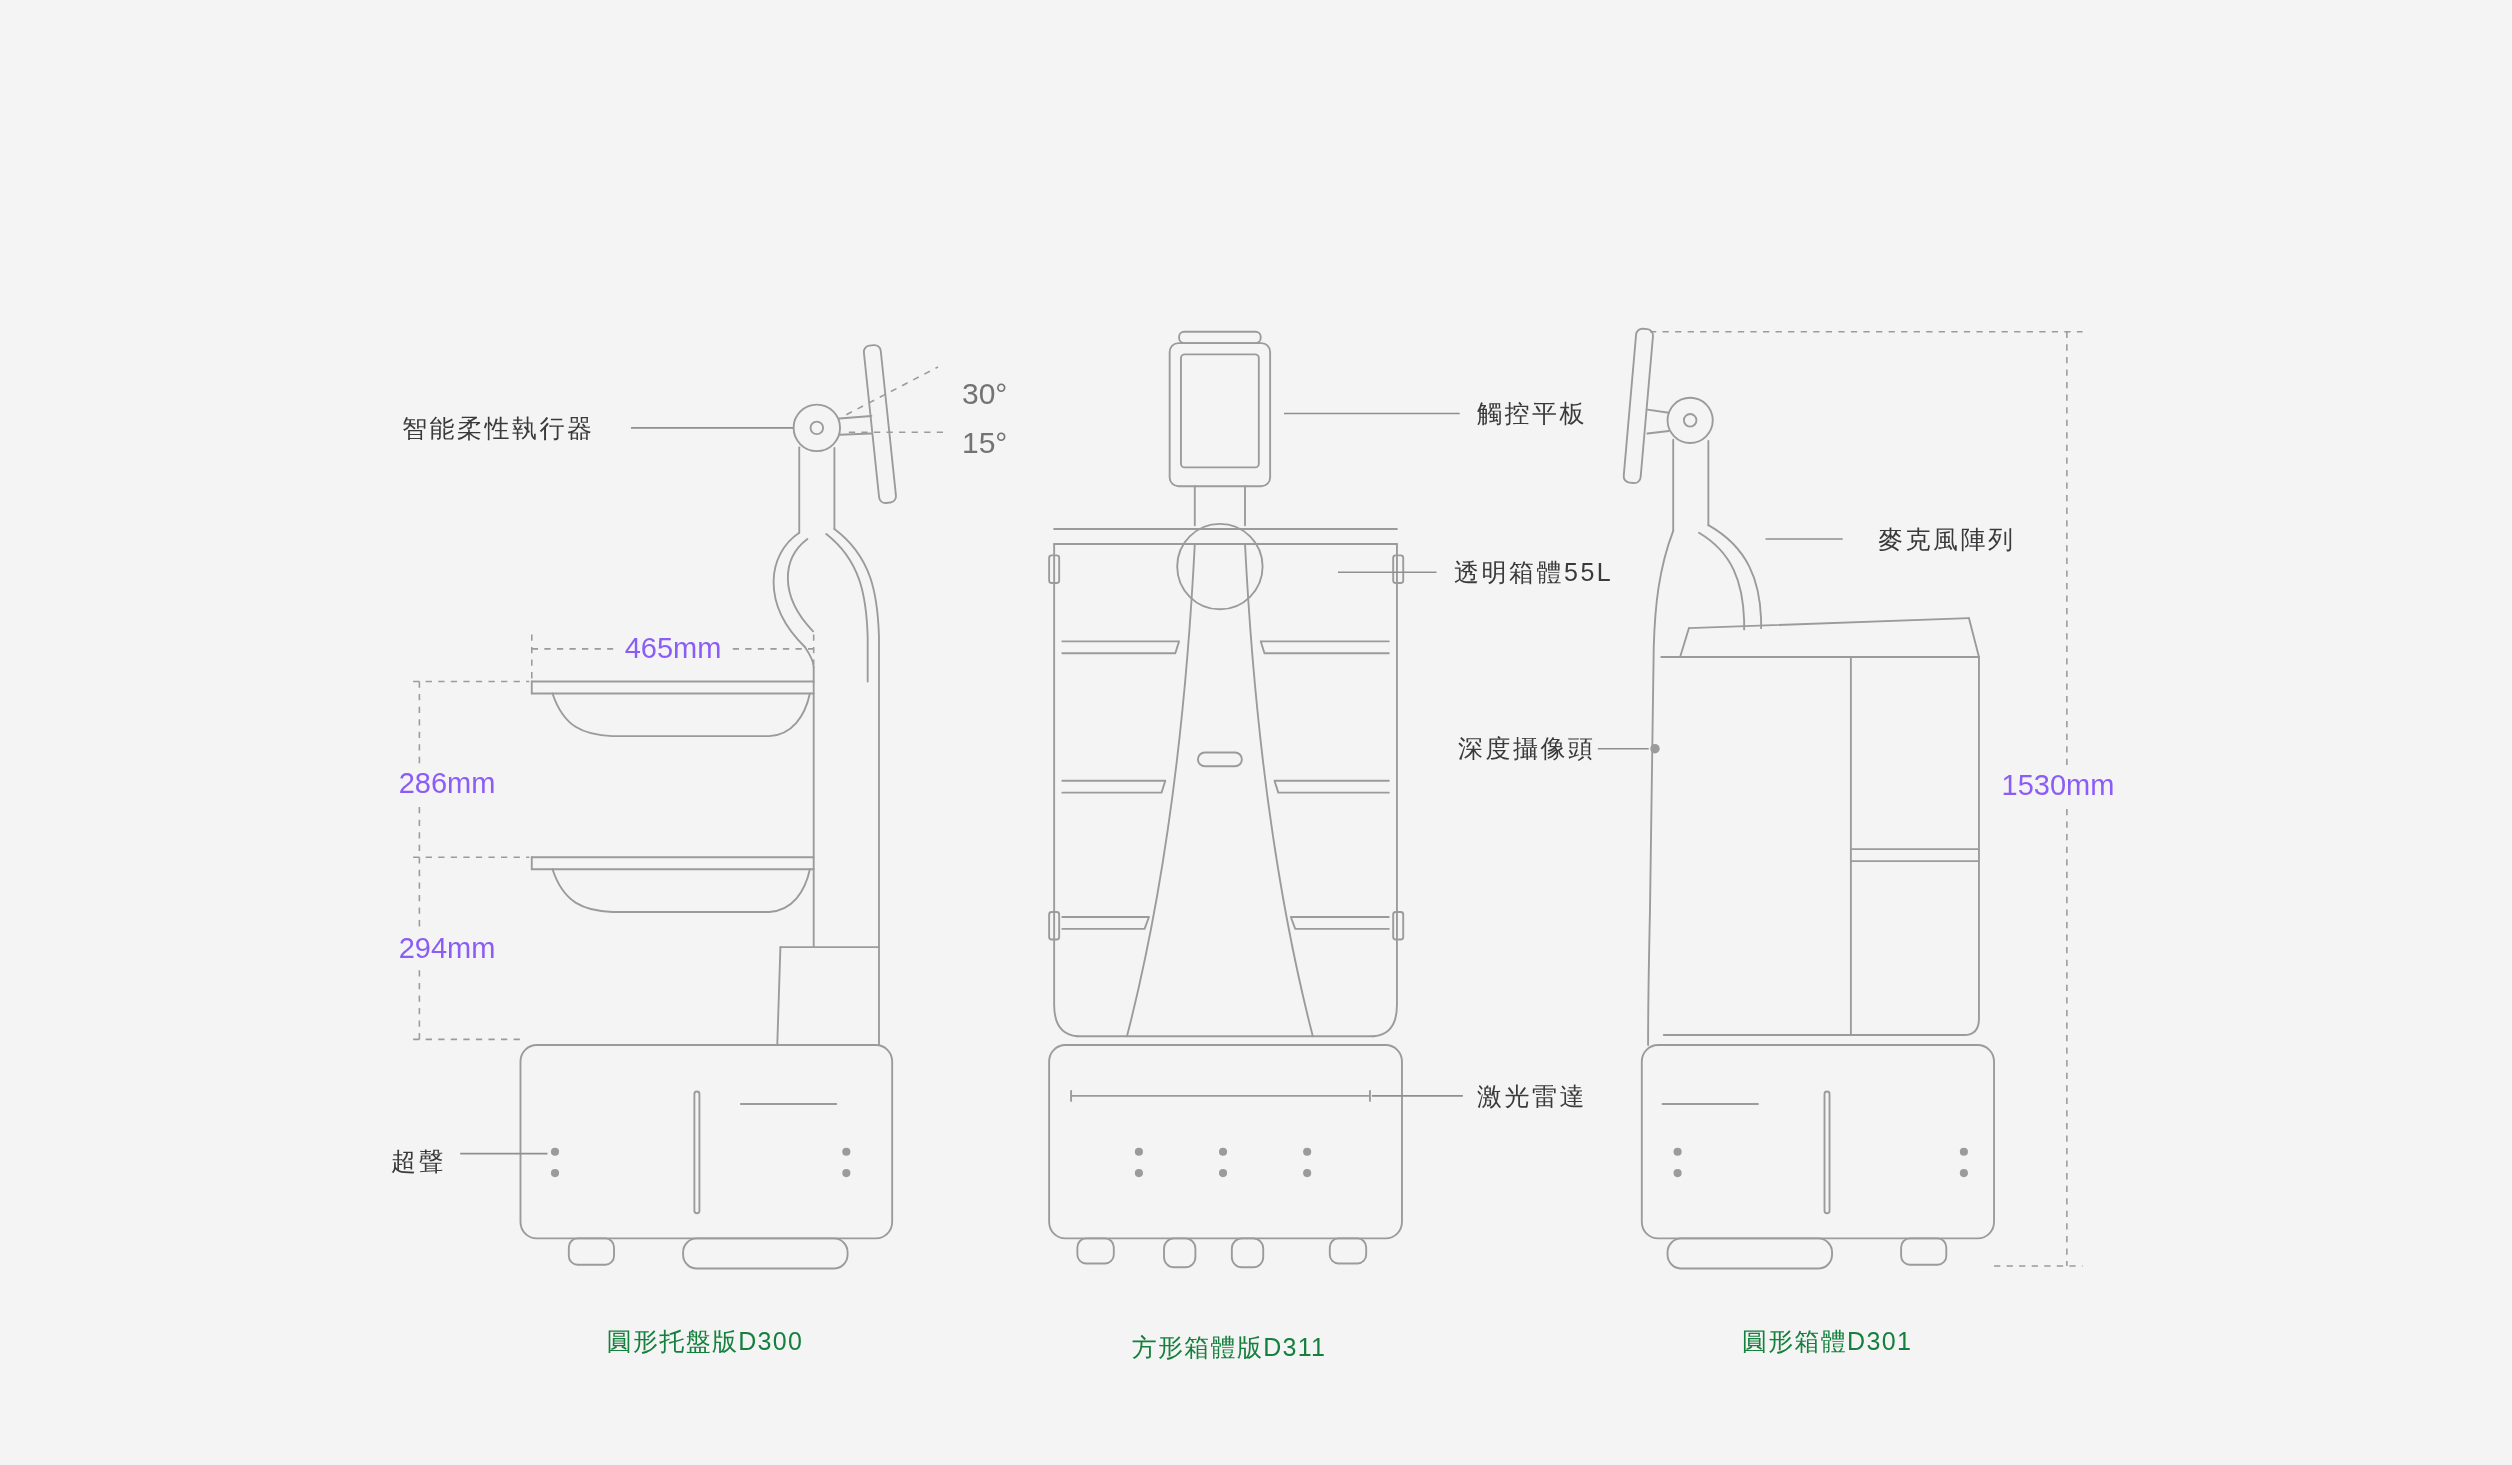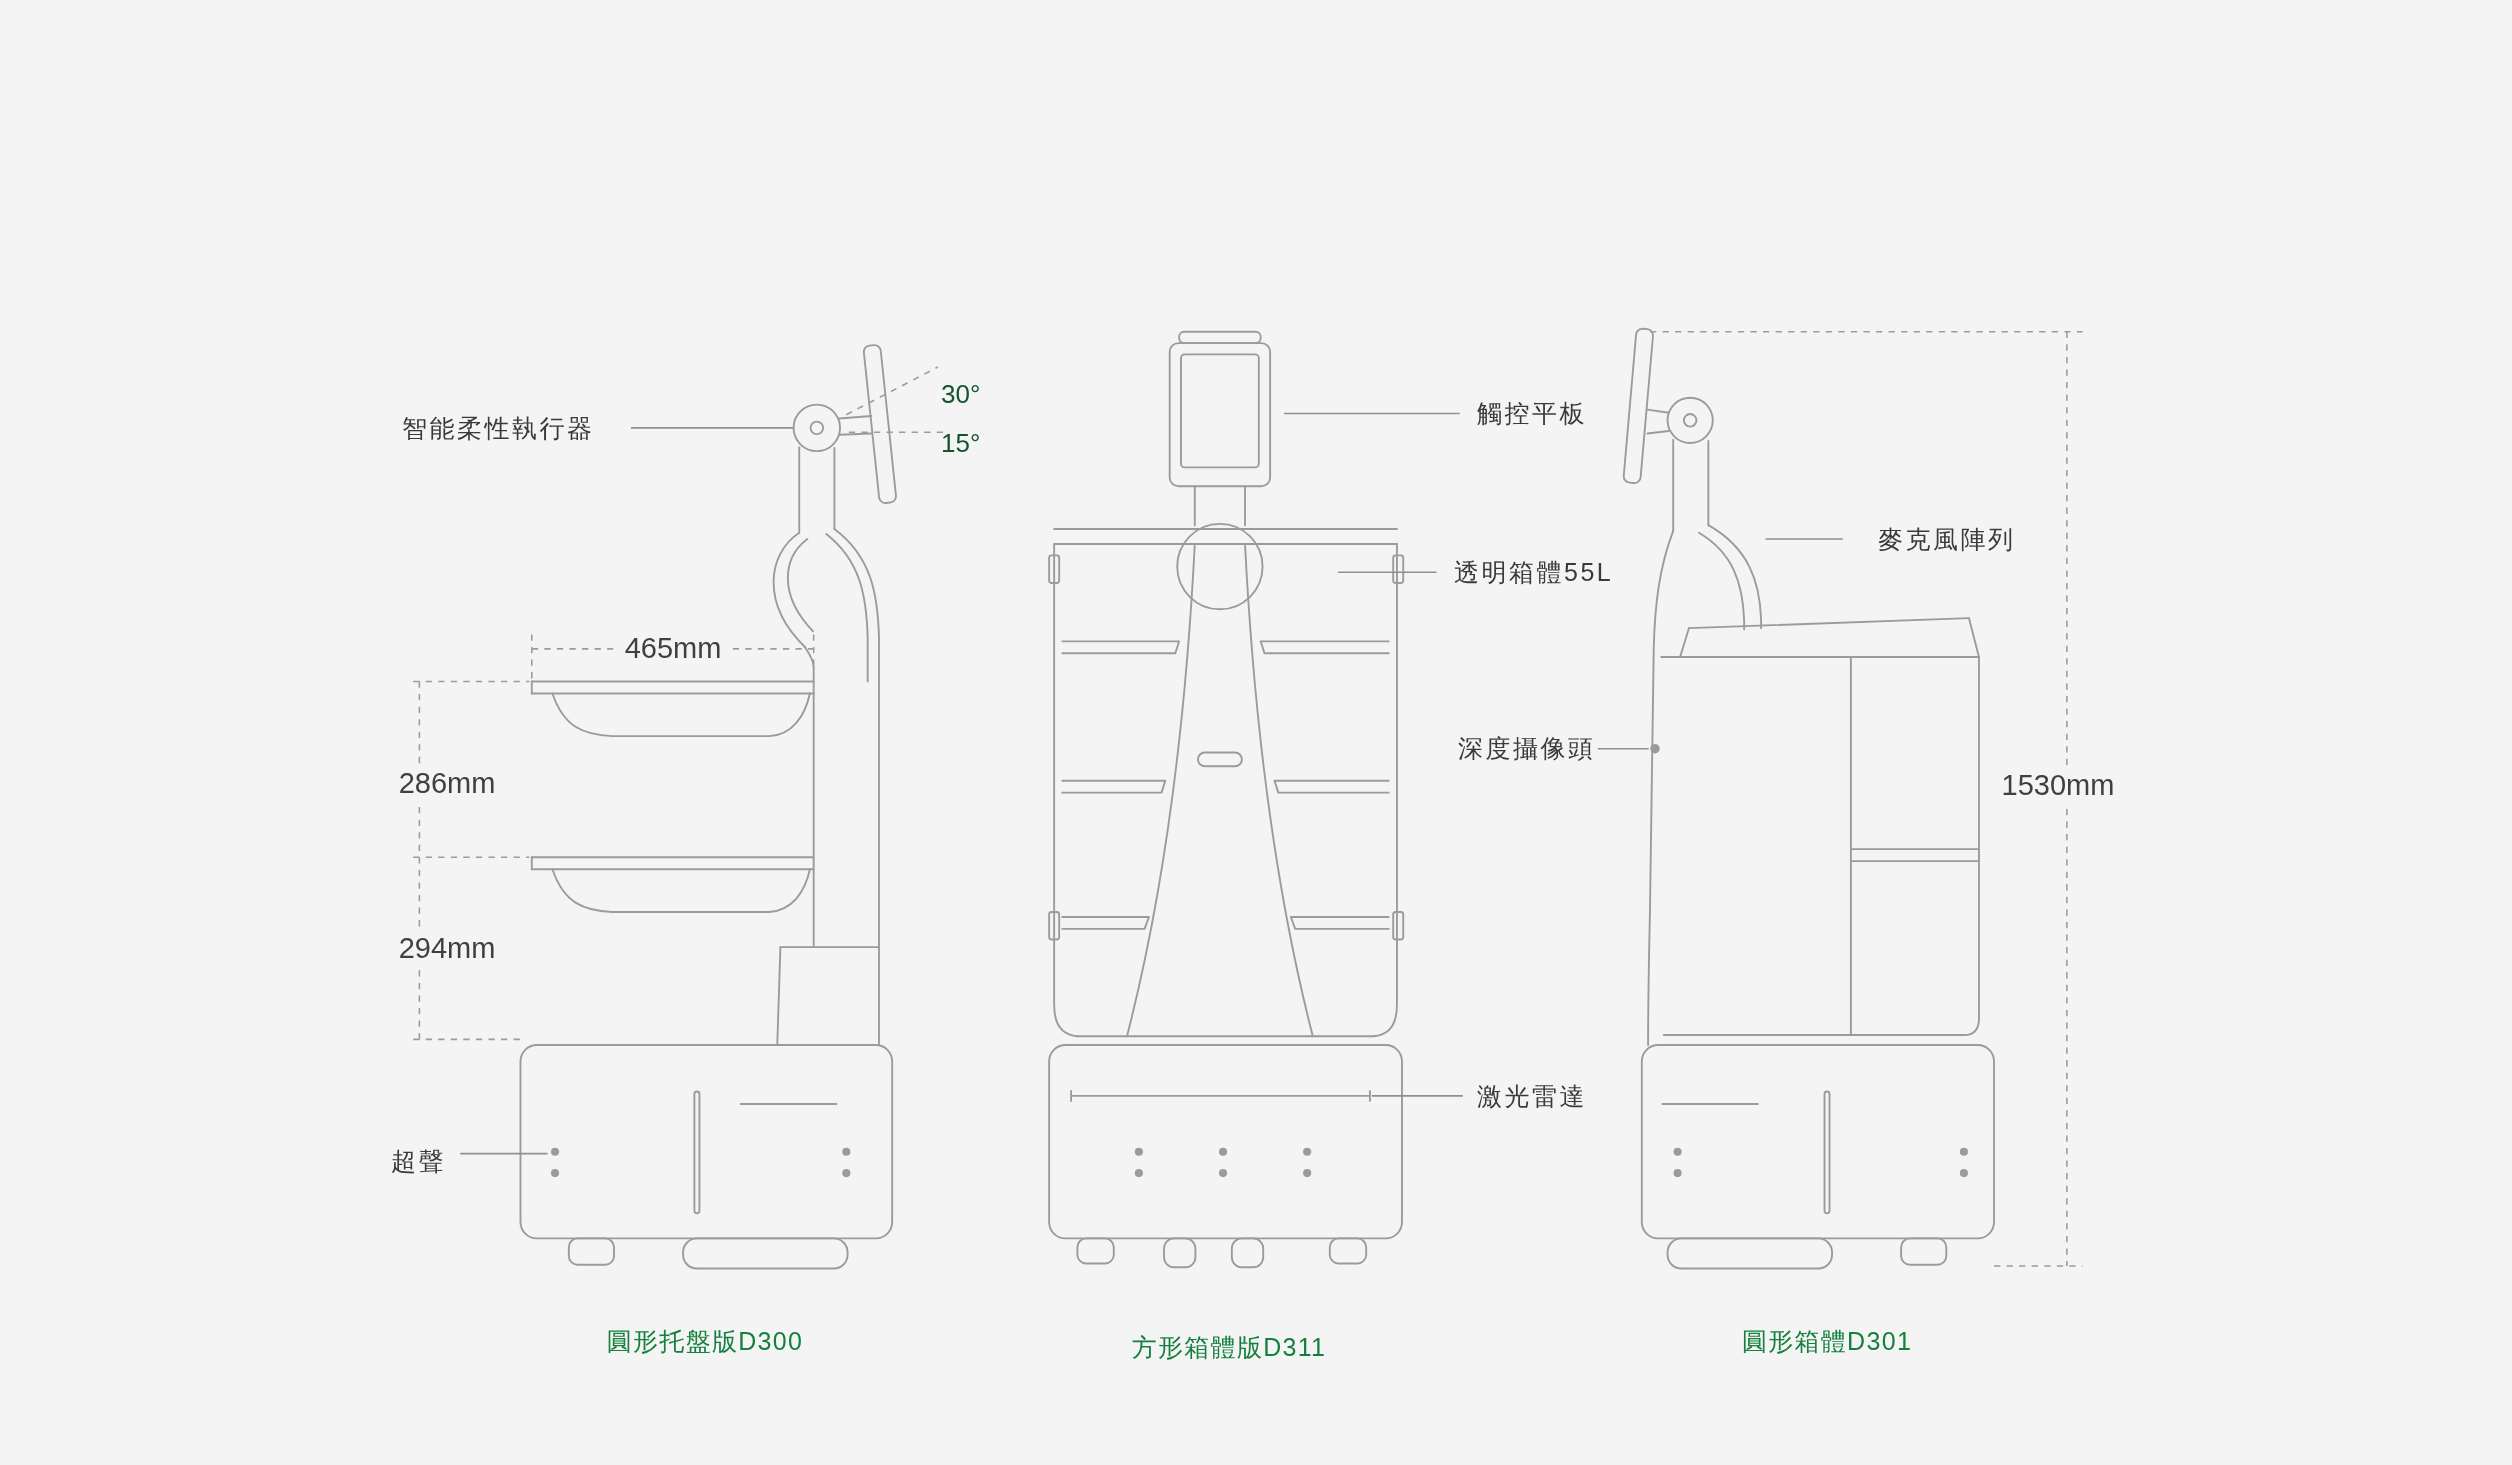--- a/index.html
+++ b/index.html
@@ -7,26 +7,27 @@
   .canvas {
     position:relative; width:2512px; height:1466px; background:#f4f4f4;
     font-family:"Liberation Sans","DejaVu Sans",sans-serif; overflow:hidden;
   }
   .art { position:absolute; left:0; top:0; }
   .lbl {
     position:absolute; color:#3a3a3a; font-size:25px; letter-spacing:2.5px;
     white-space:nowrap; transform:translateY(-50%);
   }
   .dim {
-    position:absolute; color:#404040; font-size:29px; background:#f4f4f4;
+    position:absolute; color:#8b5cf6; font-size:29px; background:#f4f4f4;
     padding:1.3px 11.3px; transform:translate(-50%,-50%); white-space:nowrap;
   }
   .angle {
-    position:absolute; color:#14532d; font-size:26px; white-space:nowrap;
+    position:absolute; color:#737373; font-size:30px; white-space:nowrap;
     transform:translateY(-50%);
+    margin-left:21px;
   }
   .caption {
     position:absolute; color:#15803d; font-size:25px; letter-spacing:1.3px;
     transform:translateX(-50%); white-space:nowrap;
   }
 </style>
 </head>
 <body>
 
 <div class="canvas">

